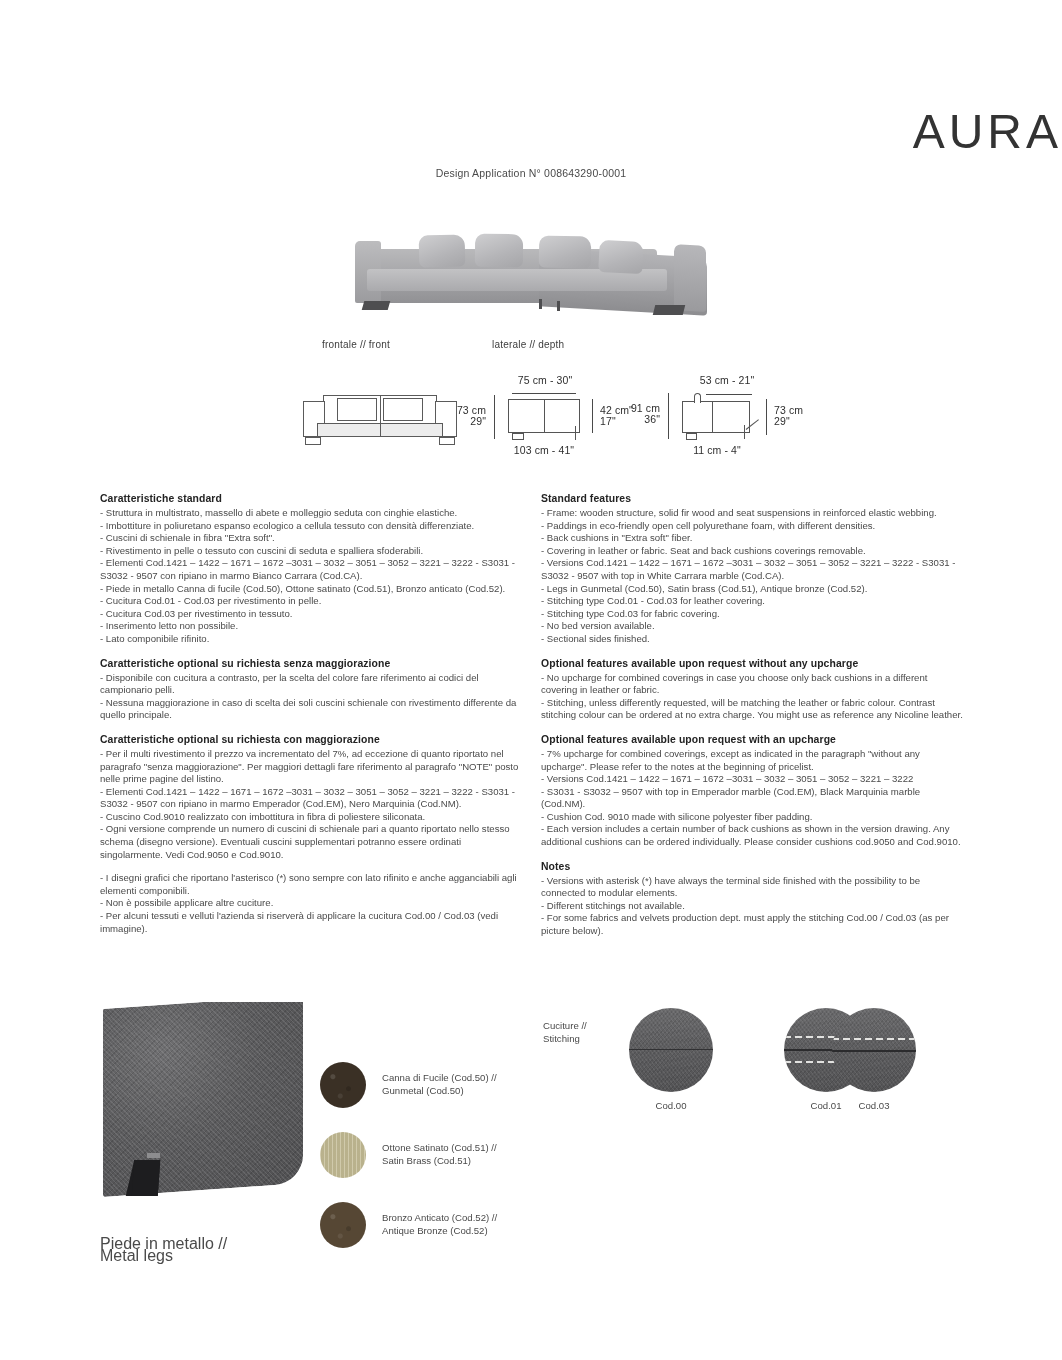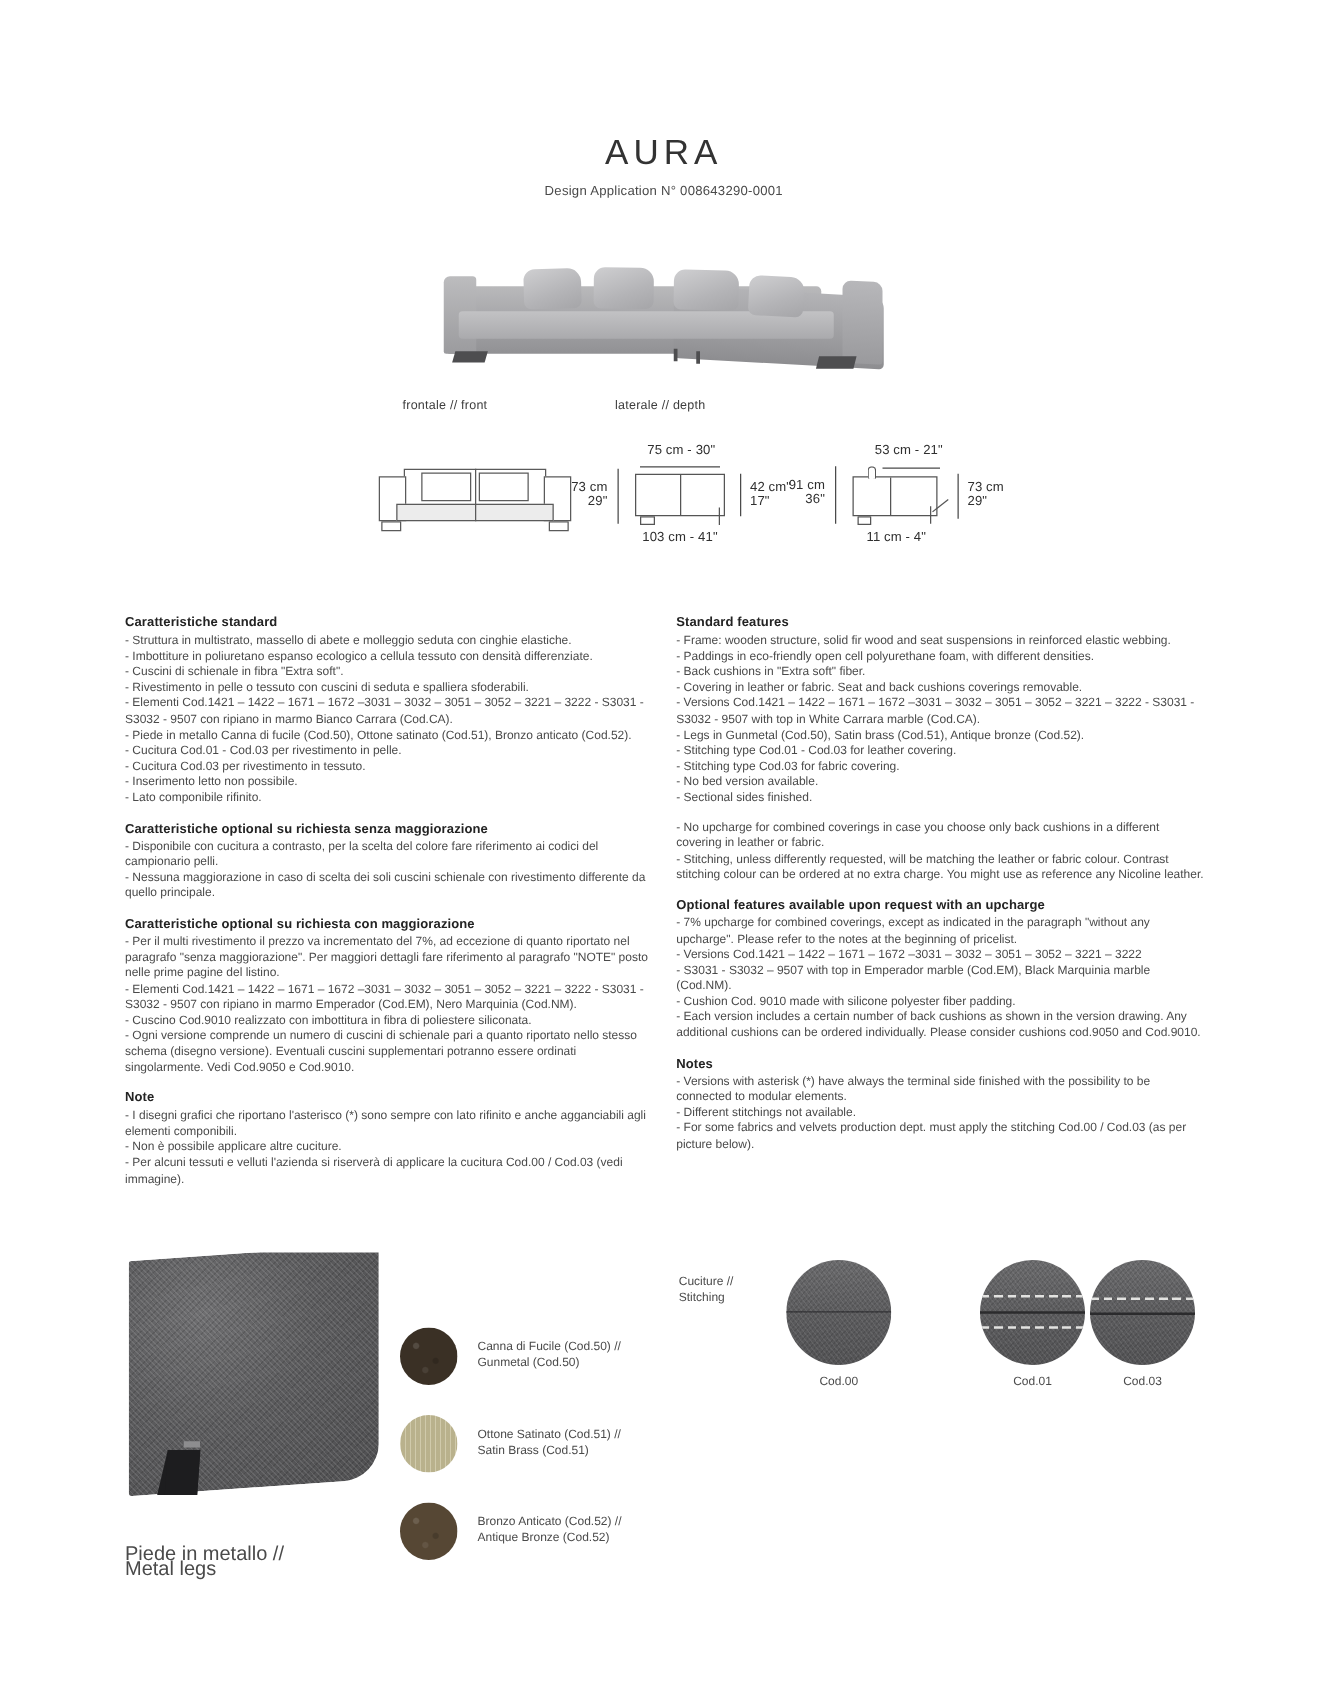--- a/index.html
+++ b/index.html
@@ -10,26 +10,27 @@
     background: #ffffff;
     font-family: "Liberation Sans", sans-serif;
     color: #3a3a3a;
     position: relative;
     overflow: hidden;
   }
 
   
   .header { text-align: center; padding-top: 108px; }
   .product-title {
-    font-size: 28px;
+    font-size: 48px;
     font-weight: 300;
     letter-spacing: 4px;
     color: #333333;
     line-height: 1;
     margin: 0;
+    text-align: right;
   }
   .design-app {
     font-size: 10.5px;
     color: #4a4a4a;
     letter-spacing: 0.2px;
     margin-top: 11px;
   }
 
   
   .hero-wrap {
@@ -359,21 +360,20 @@
     </div>
   <div class="gap"></div>
   <h3>Caratteristiche optional su richiesta con maggiorazione</h3>
   <div>
       <p>- Per il multi rivestimento il prezzo va incrementato del 7%, ad eccezione di quanto riportato nel paragrafo "senza maggiorazione". Per maggiori dettagli fare riferimento al paragrafo "NOTE" posto nelle prime pagine del listino.</p>
       <p>- Elementi Cod.1421 – 1422 – 1671 – 1672 –3031 – 3032 – 3051 – 3052 – 3221 – 3222 - S3031 - S3032 - 9507 con ripiano in marmo Emperador (Cod.EM), Nero Marquinia (Cod.NM).</p>
       <p>- Cuscino Cod.9010 realizzato con imbottitura in fibra di poliestere siliconata.</p>
       <p>- Ogni versione comprende un numero di cuscini di schienale pari a quanto riportato nello stesso schema (disegno versione). Eventuali cuscini supplementari potranno essere ordinati singolarmente. Vedi Cod.9050 e Cod.9010.</p>
     </div>
   <div class="gap"></div>
-  <h3>Note</h3>
   <div>
       <p>- I disegni grafici che riportano l'asterisco (*) sono sempre con lato rifinito e anche agganciabili agli elementi componibili.</p>
       <p>- Non è possibile applicare altre cuciture.</p>
       <p>- Per alcuni tessuti e velluti l'azienda si riserverà di applicare la cucitura Cod.00 / Cod.03 (vedi immagine).</p>
     </div>
 </div>
 
 <div class="spec spec-en">
   <h3>Standard features</h3>
   <div>
@@ -382,20 +382,21 @@
       <p>- Back cushions in "Extra soft" fiber.</p>
       <p>- Covering in leather or fabric. Seat and back cushions coverings removable.</p>
       <p>- Versions Cod.1421 – 1422 – 1671 – 1672 –3031 – 3032 – 3051 – 3052 – 3221 – 3222 - S3031 - S3032 - 9507 with top in White Carrara marble (Cod.CA).</p>
       <p>- Legs in Gunmetal (Cod.50), Satin brass (Cod.51), Antique bronze (Cod.52).</p>
       <p>- Stitching type Cod.01 - Cod.03 for leather covering.</p>
       <p>- Stitching type Cod.03 for fabric covering.</p>
       <p>- No bed version available.</p>
       <p>- Sectional sides finished.</p>
     </div>
   <div class="gap"></div>
+  <h3>Optional features available upon request without any upcharge</h3>
   <div>
       <p>- No upcharge for combined coverings in case you choose only back cushions in a different covering in leather or fabric.</p>
       <p>- Stitching, unless differently requested, will be matching the leather or fabric colour. Contrast stitching colour can be ordered at no extra charge. You might use as reference any Nicoline leather.</p>
     </div>
   <div class="gap"></div>
   <h3>Optional features available upon request with an upcharge</h3>
   <div>
       <p>- 7% upcharge for combined coverings, except as indicated in the paragraph "without any upcharge". Please refer to the notes at the beginning of pricelist.</p>
       <p>- Versions Cod.1421 – 1422 – 1671 – 1672 –3031 – 3032 – 3051 – 3052 – 3221 – 3222</p>
       <p>- S3031 - S3032 – 9507 with top in Emperador marble (Cod.EM), Black Marquinia marble (Cod.NM).</p>
@@ -459,19 +460,19 @@
 
 <div class="stitch-group" style="left:784px;">
   <div class="stitch-circle">
     <div class="stitch-line" style="top:28px;"></div>
     <div class="seam-dark" style="top:41px;"></div>
     <div class="stitch-line" style="top:53px;"></div>
   </div>
   <div class="stitch-cap">Cod.01</div>
 </div>
 
-<div class="stitch-group" style="left:872px;">
+<div class="stitch-group" style="left:832px;">
   <div class="stitch-circle">
     <div class="stitch-line" style="top:30px;"></div>
     <div class="seam-dark" style="top:42px;"></div>
   </div>
   <div class="stitch-cap">Cod.03</div>
 </div>
 
 </body></html>

